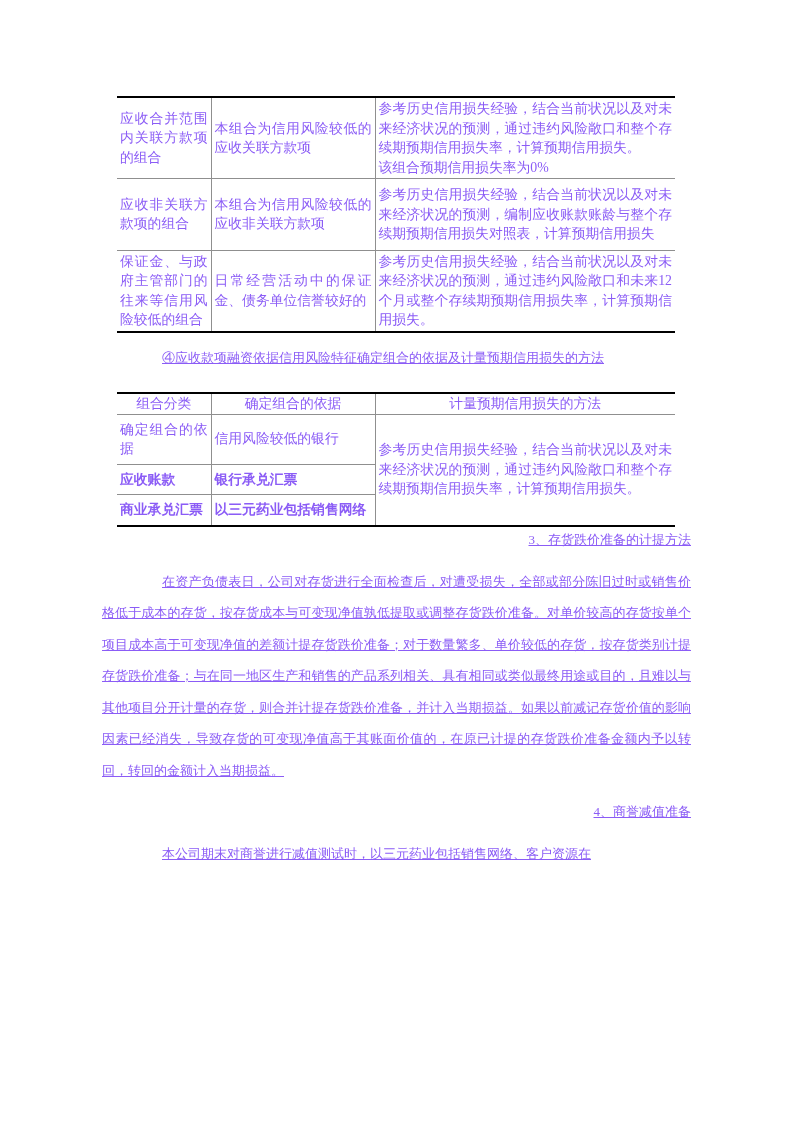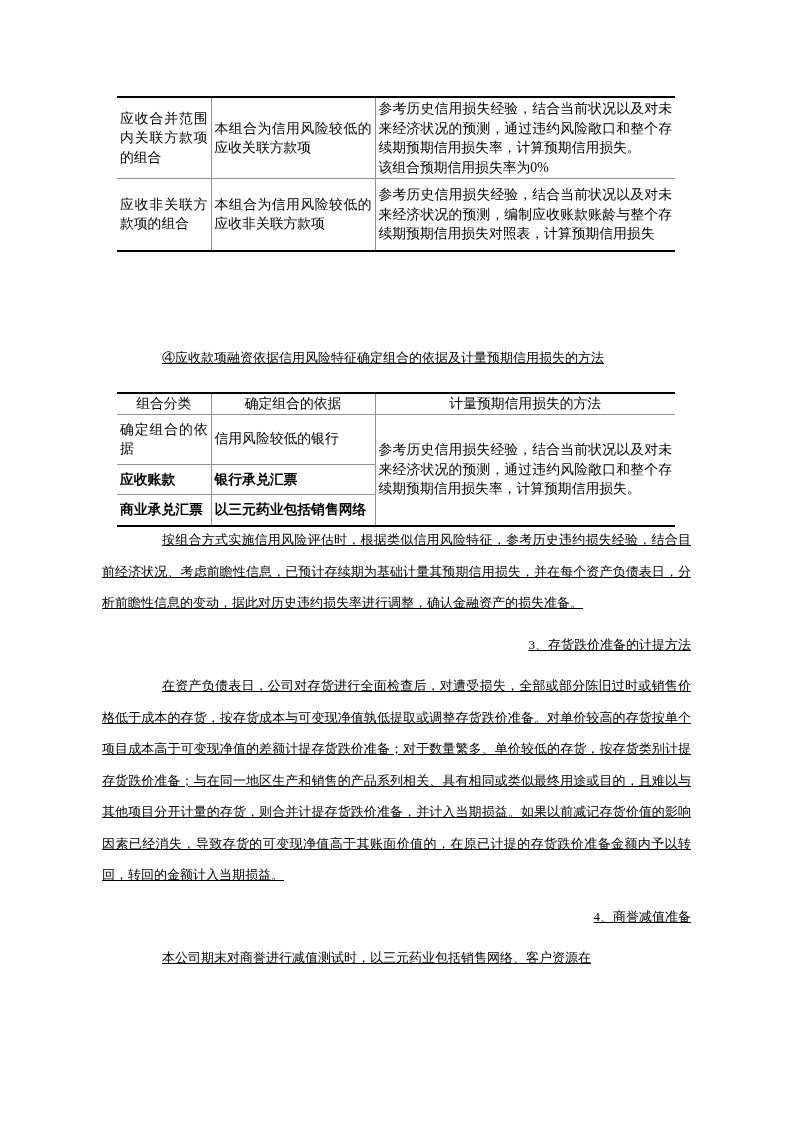--- a/index.html
+++ b/index.html
@@ -1,21 +1,21 @@
 <!DOCTYPE html>
 <html><head>
 <meta charset="utf-8">
 <style>
   html, body { margin: 0; padding: 0; background: #ffffff; }
   .page {
     position: relative;
     width: 793px;
     height: 1122px;
     background: #ffffff;
-    color: #000000;
+    color: #8b5cf6;
     font-family: "Liberation Serif", "DejaVu Serif", serif;
     overflow: hidden;
   }
 
   
   .doc-table {
     border-collapse: collapse;
     table-layout: fixed;
     width: 558px;
     font-size: 13.8px;
@@ -75,20 +75,25 @@
         <td>应收合并范围内关联方款项的组合</td>
         <td class="col-divide">本组合为信用风险较低的应收关联方款项</td>
         <td class="col-divide method-cell">参考历史信用损失经验，结合当前状况以及对未来经济状况的预测，通过违约风险敞口和整个存续期预期信用损失率，计算预期信用损失。
 该组合预期信用损失率为0%</td>
       </tr>
       <tr>
         <td>应收非关联方款项的组合</td>
         <td class="col-divide">本组合为信用风险较低的应收非关联方款项</td>
         <td class="col-divide method-cell">参考历史信用损失经验，结合当前状况以及对未来经济状况的预测，编制应收账款账龄与整个存续期预期信用损失对照表，计算预期信用损失</td>
       </tr>
+      <tr>
+        <td>保证金、与政府主管部门的往来等信用风险较低的组合</td>
+        <td class="col-divide">日常经营活动中的保证金、债务单位信誉较好的</td>
+        <td class="col-divide method-cell">参考历史信用损失经验，结合当前状况以及对未来经济状况的预测，通过违约风险敞口和未来12个月或整个存续期预期信用损失率，计算预期信用损失。</td>
+      </tr>
     </tbody>
   </table>
 
   <div class="flow flow-h4">
     <p class="para">④应收款项融资依据信用风险特征确定组合的依据及计量预期信用损失的方法</p>
   </div>
 
   <table class="doc-table tbl2">
     <colgroup>
         <col style="width:94px">
@@ -113,20 +118,19 @@
         <td class="col-divide">银行承兑汇票</td>
       </tr>
       <tr>
         <td>商业承兑汇票</td>
         <td class="col-divide">以三元药业包括销售网络</td>
       </tr>
     </tbody>
   </table>
 
   <div class="flow flow-body">
-    <p class="para">按组合方式实施信用风险评估时，根据类似信用风险特征，参考历史违约损失经验，结合目前经济状况、考虑前瞻性信息，已预计存续期为基础计量其预期信用损失，并在每个资产负债表日，分析前瞻性信息的变动，据此对历史违约损失率进行调整，确认金融资产的损失准备。</p>
     <p class="heading">3、存货跌价准备的计提方法</p>
     <p class="para">在资产负债表日，公司对存货进行全面检查后，对遭受损失，全部或部分陈旧过时或销售价格低于成本的存货，按存货成本与可变现净值孰低提取或调整存货跌价准备。对单价较高的存货按单个项目成本高于可变现净值的差额计提存货跌价准备；对于数量繁多、单价较低的存货，按存货类别计提存货跌价准备；与在同一地区生产和销售的产品系列相关、具有相同或类似最终用途或目的，且难以与其他项目分开计量的存货，则合并计提存货跌价准备，并计入当期损益。如果以前减记存货价值的影响因素已经消失，导致存货的可变现净值高于其账面价值的，在原已计提的存货跌价准备金额内予以转回，转回的金额计入当期损益。</p>
     <p class="heading heading-goodwill">4、商誉减值准备</p>
     <p class="para">本公司期末对商誉进行减值测试时，以三元药业包括销售网络、客户资源在</p>
   </div>
 
 </div>
 
 </body></html>

